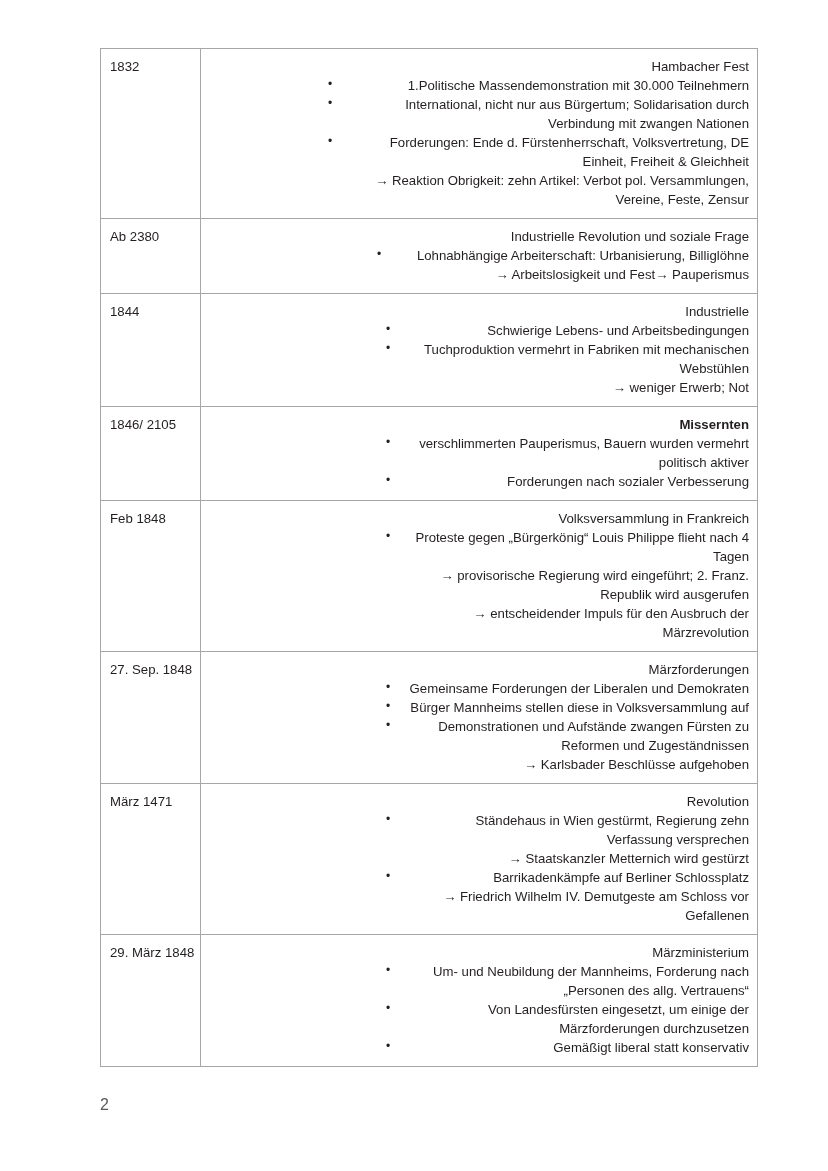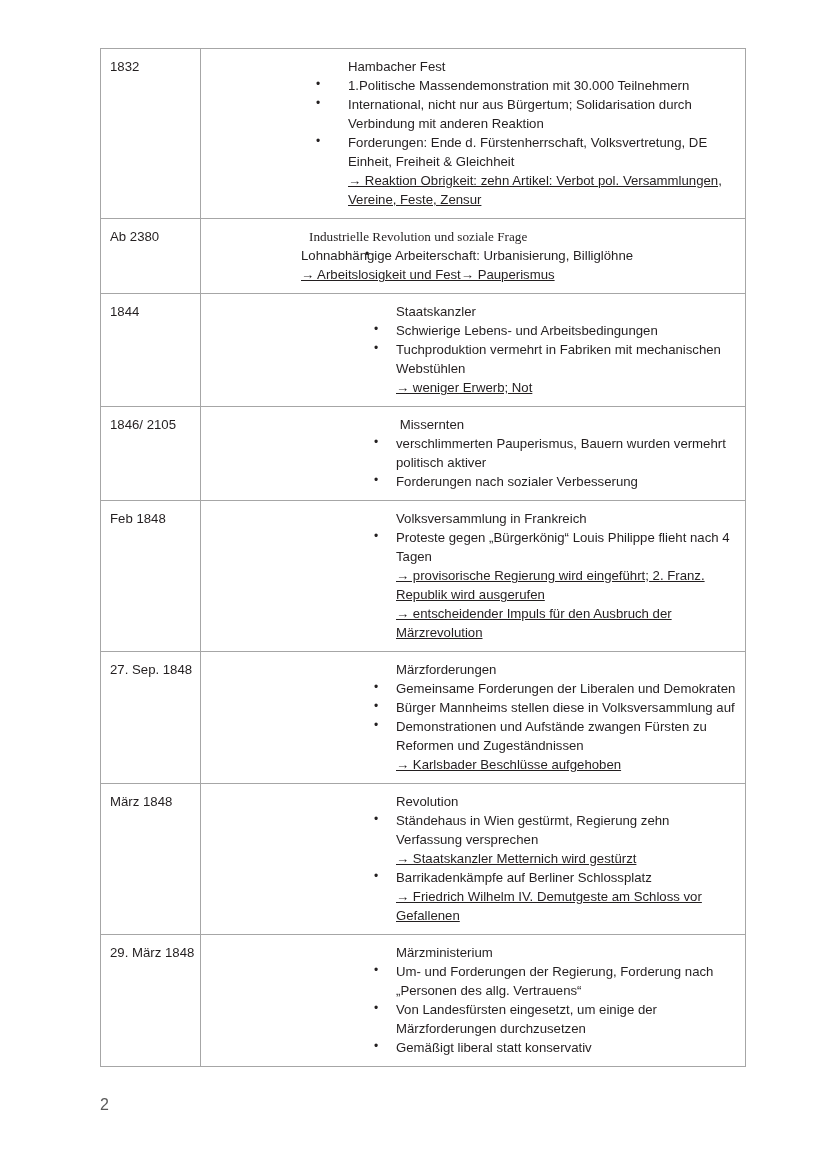--- a/index.html
+++ b/index.html
@@ -40,21 +40,22 @@
     background: #ffffff;
   }
   td.date-cell {
     width: 90px;
     padding: 9px 0 10px 9px;
     font-size: 13.2px;
     line-height: 1.42;
   }
   td.body-cell {
     width: 536px;
-    padding: 8px 8px 9px 0;
+    padding: 8px 8px 9px 12px;
+    text-align: right;
   }
 
   
   .line {
     position: relative;
     font-size: 13.2px;
     line-height: 1.44;
     min-height: 1.44em;
   }
   .line .bullet {
@@ -65,30 +66,30 @@
   }
   .line .txt {
     display: block;
   }
 
   
   .indent-a .line .txt      { margin-left: 147px; }
   .indent-a .line .bullet   { left: 115px; }
 
   
-  .indent-b .line.plain .txt { margin-left: 108px; font-family: Liberation Serif, serif; }
+  .indent-b .line.plain .txt { margin-left: 108px; }
   .indent-b .line .txt       { margin-left: 100px; }
   .indent-b .line .bullet    { left: 164px; }
 
   
   .indent-c .line .txt      { margin-left: 195px; }
   .indent-c .line .bullet   { left: 173px; }
 
   
-  .line.arrow .txt { white-space: normal; text-decoration: underline; }
+  .line.arrow .txt { white-space: normal; }
 
   
   .page-number {
     position: absolute;
     left: 100px;
     top: 1096px;
     font-size: 16px;
     color: #595959;
   }
 </style>
@@ -104,21 +105,21 @@
           <td class="body-cell indent-a">
             <div class="line plain">
               <span class="txt">Hambacher Fest</span>
             </div>
             <div class="line bullet">
               <span class="bullet">•</span>
               <span class="txt">1.Politische Massendemonstration mit 30.000 Teilnehmern</span>
             </div>
             <div class="line bullet">
               <span class="bullet">•</span>
-              <span class="txt">International, nicht nur aus Bürgertum; Solidarisation durch Verbindung mit anderen Reaktion</span>
+              <span class="txt">International, nicht nur aus Bürgertum; Solidarisation durch Verbindung mit zwangen Nationen</span>
             </div>
             <div class="line bullet">
               <span class="bullet">•</span>
               <span class="txt">Forderungen: Ende d. Fürstenherrschaft, Volksvertretung, DE Einheit, Freiheit &amp; Gleichheit</span>
             </div>
             <div class="line arrow">
               <span class="txt">→ Reaktion Obrigkeit: zehn Artikel: Verbot pol. Versammlungen, Vereine, Feste, Zensur</span>
             </div>
           </td>
         </tr>
@@ -134,40 +135,40 @@
             </div>
             <div class="line arrow">
               <span class="txt">→ Arbeitslosigkeit und Fest→ Pauperismus</span>
             </div>
           </td>
         </tr>
         <tr>
           <td class="date-cell">1844</td>
           <td class="body-cell indent-c">
             <div class="line plain">
-              <span class="txt">Staatskanzler</span>
+              <span class="txt">Industrielle</span>
             </div>
             <div class="line bullet">
               <span class="bullet">•</span>
               <span class="txt">Schwierige Lebens- und Arbeitsbedingungen</span>
             </div>
             <div class="line bullet">
               <span class="bullet">•</span>
               <span class="txt">Tuchproduktion vermehrt in Fabriken mit mechanischen Webstühlen</span>
             </div>
             <div class="line arrow">
               <span class="txt">→ weniger Erwerb; Not</span>
             </div>
           </td>
         </tr>
         <tr>
           <td class="date-cell">1846/ 2105</td>
           <td class="body-cell indent-c">
             <div class="line plain">
-              <span class="txt" style="white-space: pre-wrap;"> Missernten</span>
+              <span class="txt" style="white-space: pre-wrap; font-weight: bold;"> Missernten</span>
             </div>
             <div class="line bullet">
               <span class="bullet">•</span>
               <span class="txt">verschlimmerten Pauperismus, Bauern wurden vermehrt politisch aktiver</span>
             </div>
             <div class="line bullet">
               <span class="bullet">•</span>
               <span class="txt">Forderungen nach sozialer Verbesserung</span>
             </div>
           </td>
@@ -207,21 +208,21 @@
             <div class="line bullet">
               <span class="bullet">•</span>
               <span class="txt">Demonstrationen und Aufstände zwangen Fürsten zu Reformen und Zugeständnissen</span>
             </div>
             <div class="line arrow">
               <span class="txt">→ Karlsbader Beschlüsse aufgehoben</span>
             </div>
           </td>
         </tr>
         <tr>
-          <td class="date-cell">März 1848</td>
+          <td class="date-cell">März 1471</td>
           <td class="body-cell indent-c">
             <div class="line plain">
               <span class="txt">Revolution</span>
             </div>
             <div class="line bullet">
               <span class="bullet">•</span>
               <span class="txt">Ständehaus in Wien gestürmt, Regierung zehn Verfassung versprechen</span>
             </div>
             <div class="line arrow">
               <span class="txt">→ Staatskanzler Metternich wird gestürzt</span>
@@ -236,21 +237,21 @@
           </td>
         </tr>
         <tr>
           <td class="date-cell">29. März 1848</td>
           <td class="body-cell indent-c">
             <div class="line plain">
               <span class="txt">Märzministerium</span>
             </div>
             <div class="line bullet">
               <span class="bullet">•</span>
-              <span class="txt">Um- und Forderungen der Regierung, Forderung nach „Personen des allg. Vertrauens“</span>
+              <span class="txt">Um- und Neubildung der Mannheims, Forderung nach „Personen des allg. Vertrauens“</span>
             </div>
             <div class="line bullet">
               <span class="bullet">•</span>
               <span class="txt">Von Landesfürsten eingesetzt, um einige der Märzforderungen durchzusetzen</span>
             </div>
             <div class="line bullet">
               <span class="bullet">•</span>
               <span class="txt">Gemäßigt liberal statt konservativ</span>
             </div>
           </td>

